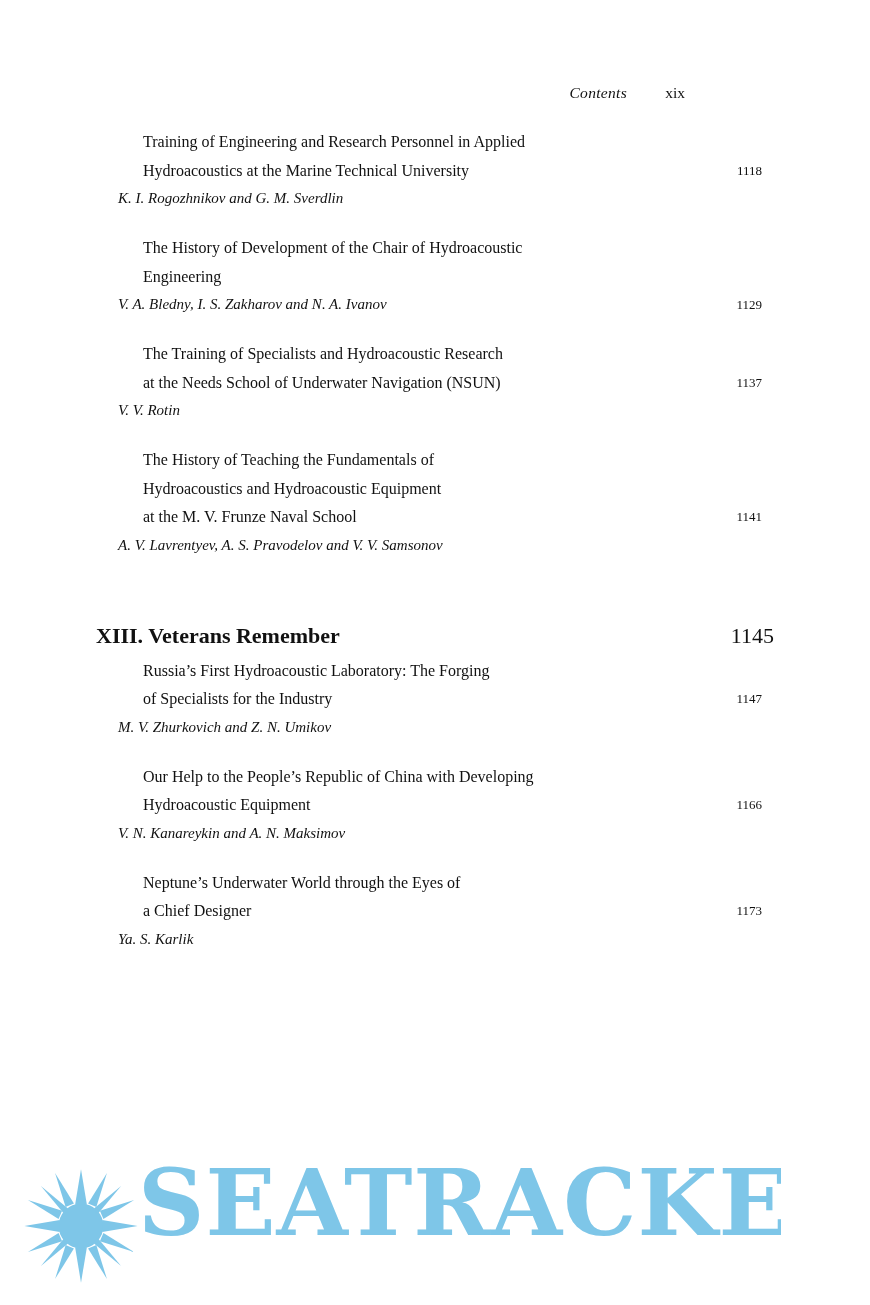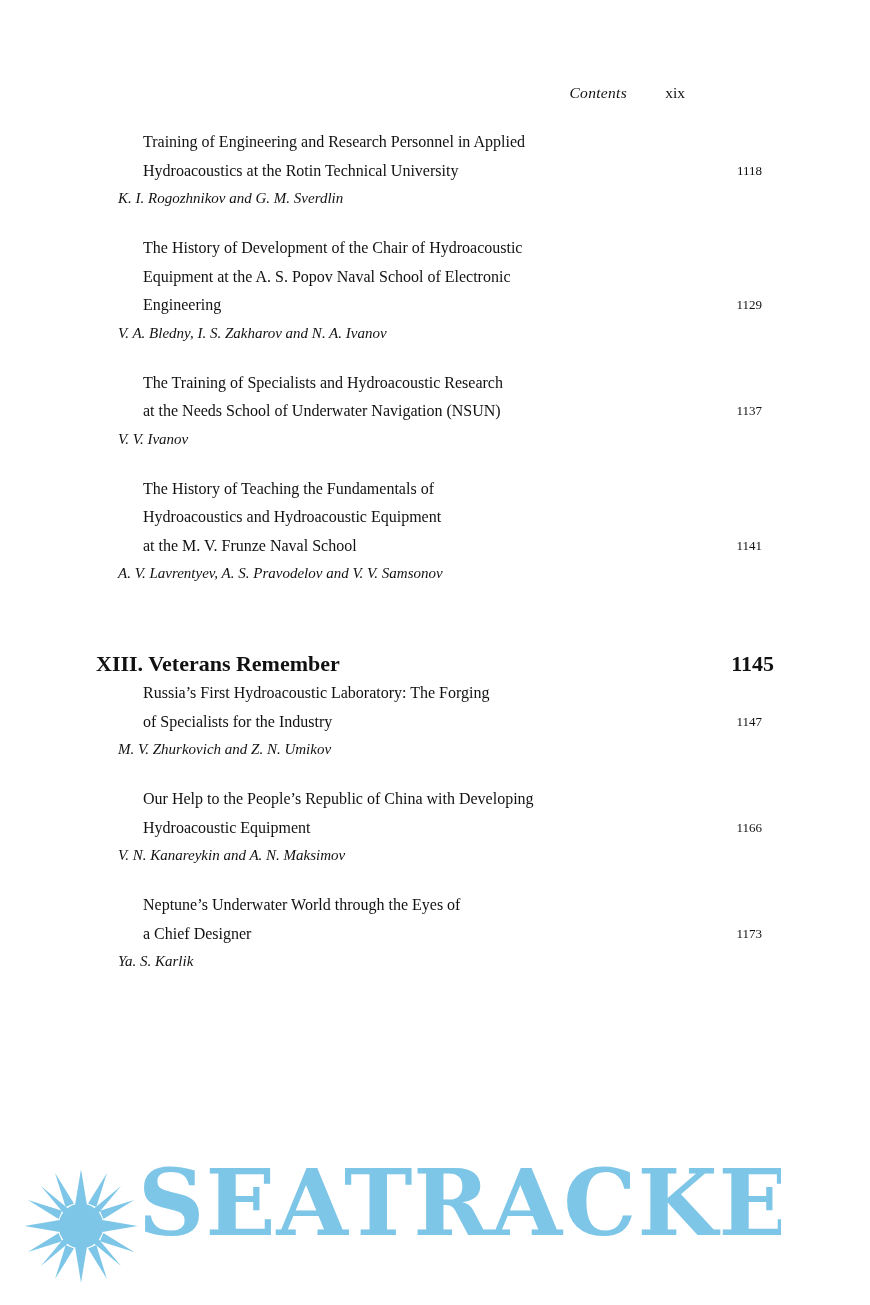--- a/index.html
+++ b/index.html
@@ -77,32 +77,33 @@
 
   
   .indent {
     padding-left: 22px;
   }
 
   
   .part-heading {
     position: relative;
     margin-top: 62px;
+    margin-bottom: 6px;
     height: 30px;
   }
   .part-heading .pt-title {
     font-weight: bold;
     font-size: 22px;
     line-height: 30px;
   }
   .part-heading .pt-page {
     position: absolute;
     right: 0;
     top: 0;
-    font-weight: bold;
+    font-weight: normal;
     font-size: 22px;
     line-height: 30px;
     width: 70px;
     text-align: right;
   }
 
   .italic { font-style: italic; }
 
   
   .watermark {
@@ -143,41 +144,40 @@
   <div class="running-head">
     <span class="rh-label">Contents</span>
     <span class="rh-folio">xix</span>
   </div>
 
   <div class="contents">
 
     <div class="entry">
       <div class="title-block indent">
         <div class="line">Training of Engineering and Research Personnel in Applied</div>
-        <div class="line">Hydroacoustics at the Rotin Technical University</div>
+        <div class="line">Hydroacoustics at the Marine Technical University</div>
         <div class="authors">K. I. Rogozhnikov and G. M. Sverdlin</div>
       </div>
       <div class="page-num" style="top:28.5px">1118</div>
     </div>
 
     <div class="entry">
       <div class="title-block indent">
         <div class="line">The History of Development of the Chair of Hydroacoustic</div>
-        <div class="line">Equipment at the A. S. Popov Naval School of Electronic</div>
         <div class="line">Engineering</div>
         <div class="authors">V. A. Bledny, I. S. Zakharov and N. A. Ivanov</div>
       </div>
       <div class="page-num" style="top:57px">1129</div>
     </div>
 
     <div class="entry">
       <div class="title-block indent">
         <div class="line">The Training of Specialists and Hydroacoustic Research</div>
         <div class="line">at the Needs School of Underwater Navigation (NSUN)</div>
-        <div class="authors">V. V. Ivanov</div>
+        <div class="authors">V. V. Rotin</div>
       </div>
       <div class="page-num" style="top:28.5px">1137</div>
     </div>
 
     <div class="entry">
       <div class="title-block indent">
         <div class="line">The History of Teaching the Fundamentals of</div>
         <div class="line">Hydroacoustics and Hydroacoustic Equipment</div>
         <div class="line">at the M. V. Frunze Naval School</div>
         <div class="authors">A. V. Lavrentyev, A. S. Pravodelov and V. V. Samsonov</div>

